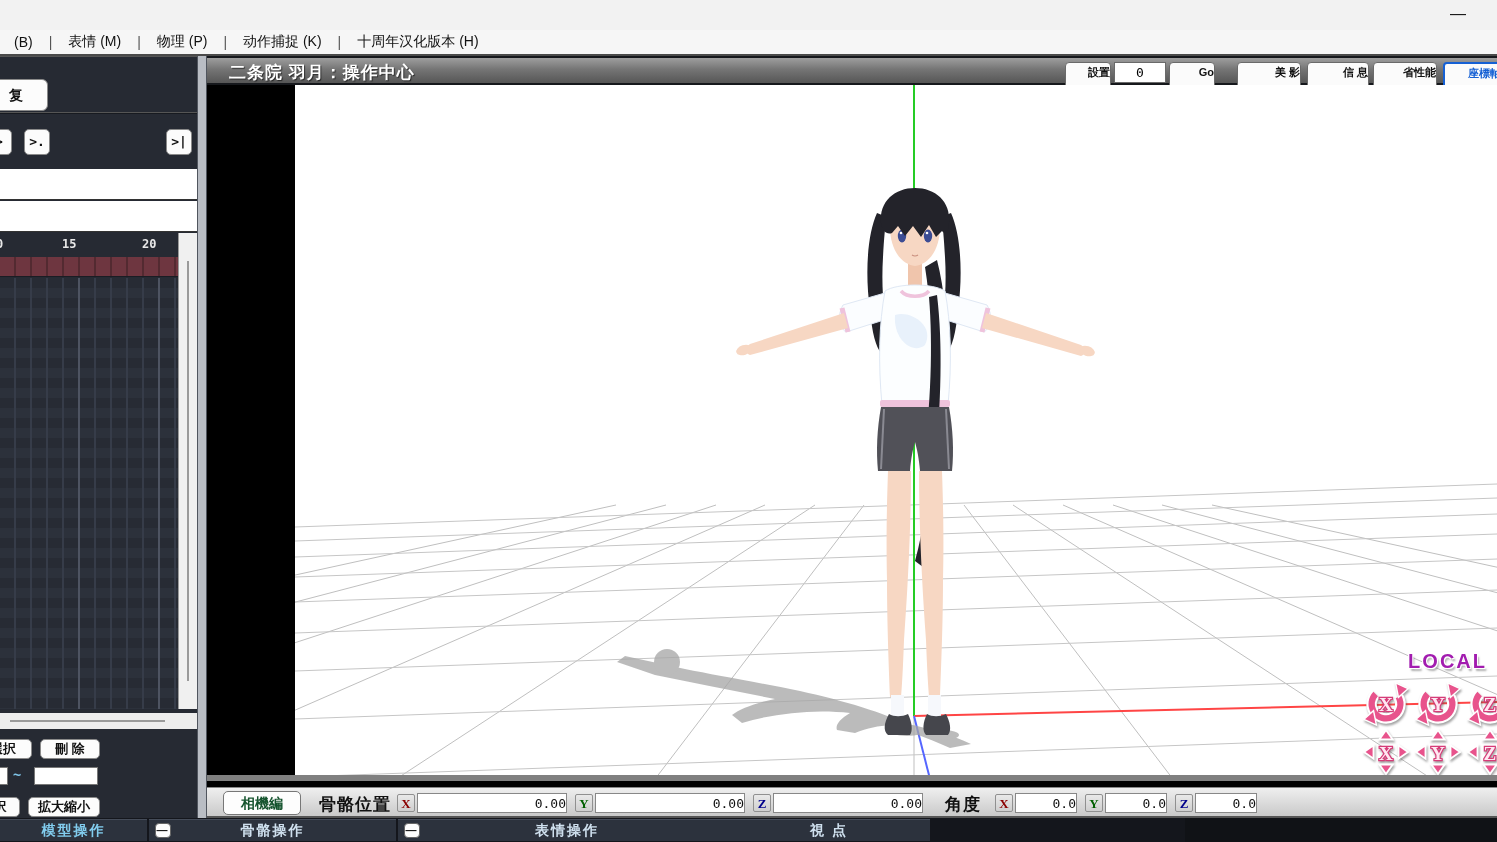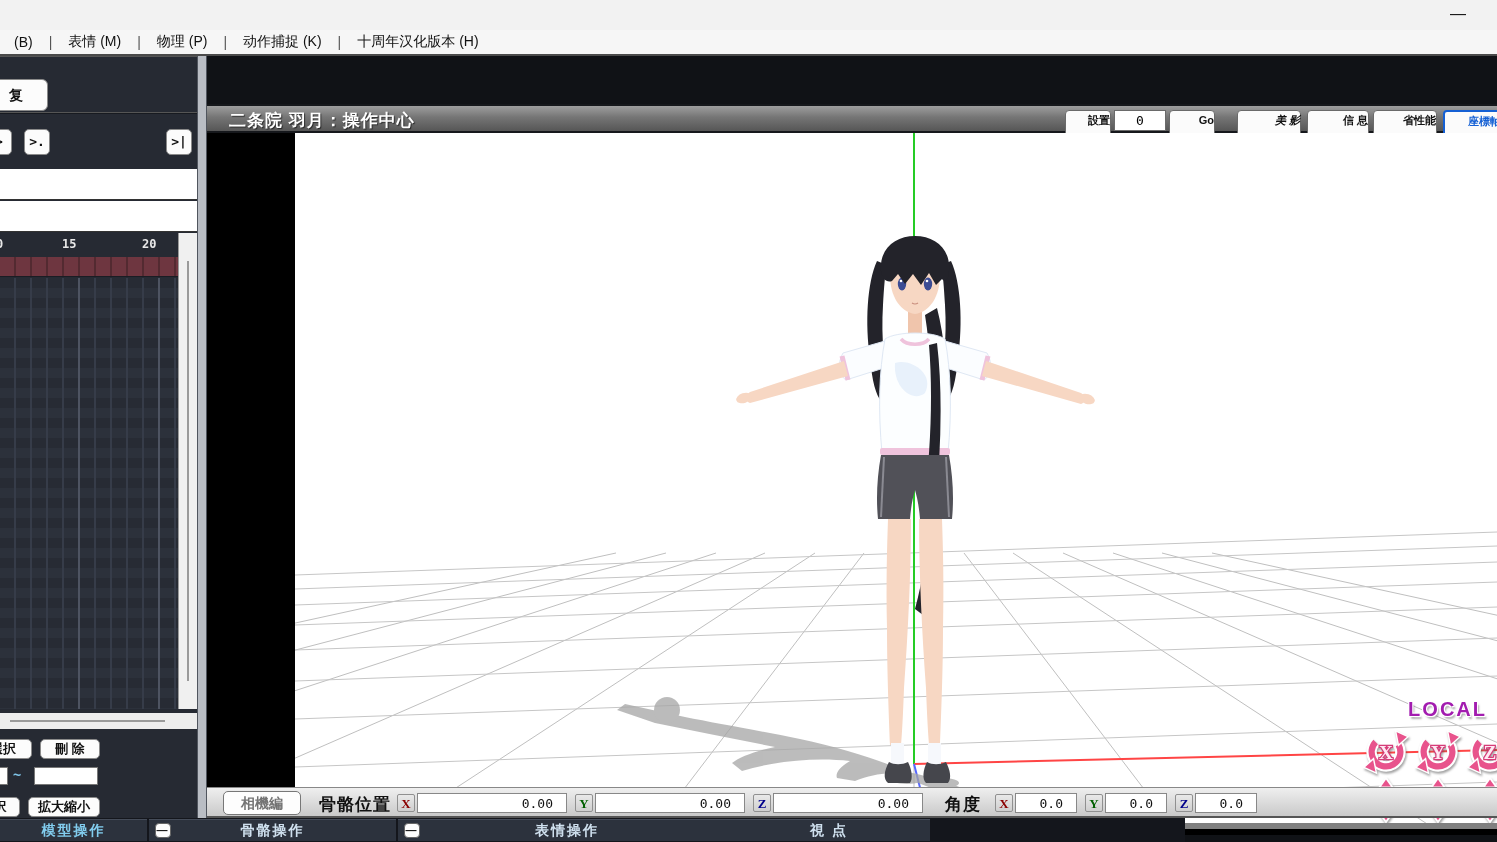--- a/index.html
+++ b/index.html
@@ -53,33 +53,33 @@
   .tilde { position:absolute; left:13px; top:0px; color:#7fc4e8; font-weight:bold; font-size:14px; }
   .row3-btn { top:740px; height:20px; line-height:18px; font-size:13px; border-radius:5px; }
   .sel2-btn { left:-20px; width:40px; }
   .scale-btn { left:28px; width:72px; }
 
   
   .divider-v { position:absolute; left:197px; top:56px; width:10px; height:762px; background:#b9bdc4;
                border-left:1px solid #50555e; border-right:1px solid #50555e; }
 
   
-  .viewport { position:absolute; left:207px; top:56px; width:1290px; height:731px; background:#000; overflow:hidden;margin-top:48px; }
+  .viewport { position:absolute; left:207px; top:56px; width:1290px; height:731px; background:#000; overflow:hidden; }
   .vp-titlebar { position:absolute; left:0; top:0; width:1290px; height:29px;
                  background:linear-gradient(#9e9e9e,#757575 45%,#565656); border-top:2px solid #16181c;
                  border-bottom:2px solid #16181c; }
   .vp-title { position:absolute; left:22px; top:3px; color:#fff; font-weight:bold; font-size:17px;
               text-shadow:1px 1px 1px rgba(0,0,0,.6); letter-spacing:1px; }
   .vp-btn { position:absolute; top:4px; height:32px; background:#fbfbfb; border:1px solid #6a6a6a;
             border-radius:4px; color:#111; font-weight:bold; font-size:11px; text-align:right; line-height:19px; }
   .b-settings { left:858px; width:46px; }
   .frame-input { position:absolute; left:907px; top:4px; width:52px; height:21px; background:#fff;
                  border:1px solid #6a6a6a; text-align:center; font-size:13px; font-family:"DejaVu Sans Mono",monospace; }
   .b-go { left:962px; width:46px; }
-  .b-beauty { left:1030px; width:64px;font-style:italic; }
+  .b-beauty { left:1030px; width:64px; }
   .b-info { left:1100px; width:62px; }
   .b-perf { left:1166px; width:64px; }
   .b-axis { left:1236px; width:60px; color:#1560d4; border:2px solid #1560d4; font-weight:bold; }
 
   .vp-render { position:absolute; left:0; top:29px; width:1290px; height:696px; background:#000;
                border-bottom:6px solid #808080; }
   .vp-white { position:absolute; left:88px; top:0; width:1202px; height:690px; background:#ffffff; overflow:hidden; }
   .scene-svg { position:absolute; left:0; top:0; }
 
   
@@ -90,31 +90,31 @@
   .row-rotate { bottom:48px; }
   .row-move { bottom:0px; }
   .gizmo-icon { width:46px; height:46px; filter:drop-shadow(1px 2px 1px rgba(70,70,70,.5)); }
   .gz-letter { font-family:"Liberation Serif", serif; font-weight:bold; font-size:20px;
                fill:#ffe8f2; stroke:#d63c78; stroke-width:2.6px; paint-order:stroke; }
 
   
   .coord-bar { position:absolute; left:207px; top:787px; width:1290px; height:31px;
                background:linear-gradient(#efefef,#c9c9c9); border-top:1px solid #888; border-bottom:2px solid #555; }
   .cam-btn { position:absolute; left:16px; top:3px; width:78px; height:24px; background:#fdfdfd;
-             border:1px solid #777; border-radius:5px; font-weight:bold; font-size:14px; text-align:center; line-height:22px; color:#737373; }
+             border:1px solid #777; border-radius:5px; font-weight:bold; font-size:14px; text-align:center; line-height:22px; color:#14532d; }
   .coord-label { position:absolute; top:5px; font-weight:bold; font-size:17px; color:#111; letter-spacing:1px; }
   .lbl-bonepos { left:112px; } .lbl-angle { left:738px;font-family:Liberation Mono, monospace; }
   .axis-badge { position:absolute; top:6px; width:18px; height:18px; background:linear-gradient(#e9e9e9,#cfcfcf);
                 border:1px solid #909090; border-radius:2px; text-align:center; line-height:17px;
                 font-family:"Liberation Serif", serif; font-weight:bold; font-size:13px; }
   .ax-red { color:#8b0000; } .ax-green { color:#005f00; } .ax-blue { color:#00008b; }
   .bx { left:190px; } .by { left:368px; } .bz { left:546px; }
   .rx { left:788px; } .ry { left:878px; } .rz { left:968px; }
   .coord-input { position:absolute; top:5px; height:20px; background:#fff; border:1px solid #888;
-                 font-family:"DejaVu Sans Mono",monospace; font-size:13px; text-align:right; padding-right:13px; color:#111; }
+                 font-family:"DejaVu Sans Mono",monospace; font-size:13px; text-align:right; padding-right:0; color:#111; }
   .ix { left:210px; width:150px; } .iy { left:388px; width:150px; } .iz { left:566px; width:150px; }
   .irx { left:808px; width:62px; } .iry { left:898px; width:62px; } .irz { left:988px; width:62px; }
 
   
   .status-bar { position:absolute; left:0; top:818px; width:1185px; height:24px; background:#14161c; }
   .sb-panel { position:absolute; top:1px; height:22px; background:#2c323d; border-top:1px solid #454c59;
               color:#cfe0ee; font-size:14px; font-weight:bold; text-align:center; line-height:21px; letter-spacing:2px; }
   .sb1 { left:0; width:147px; color:#82cdef; }
   .sb2 { left:149px; width:247px; }
   .sb3 { left:398px; width:338px; }

